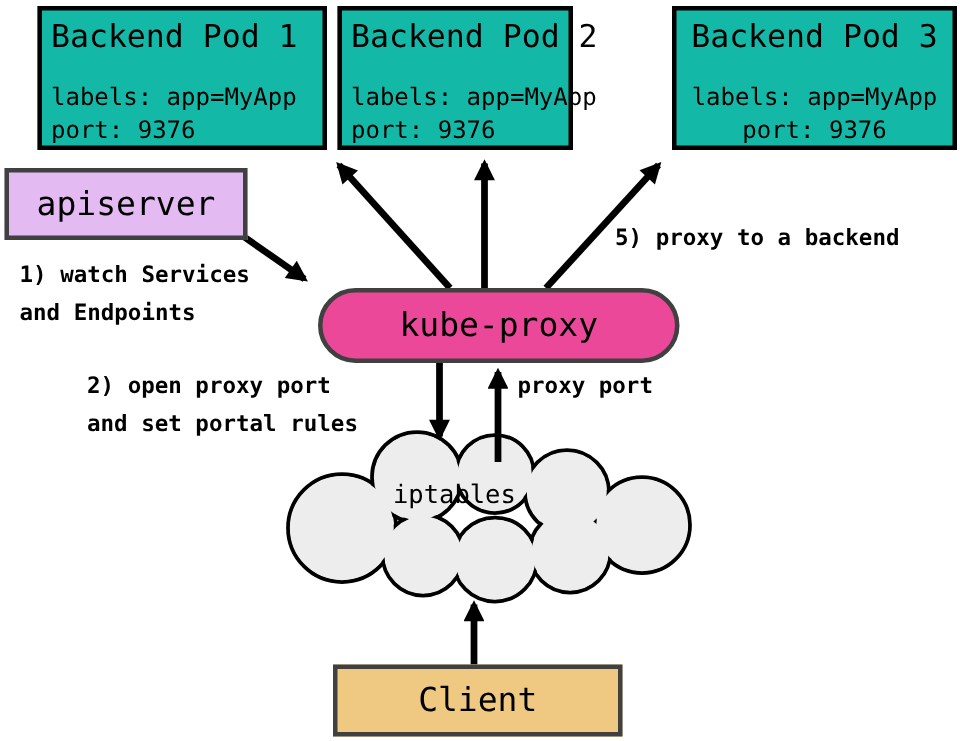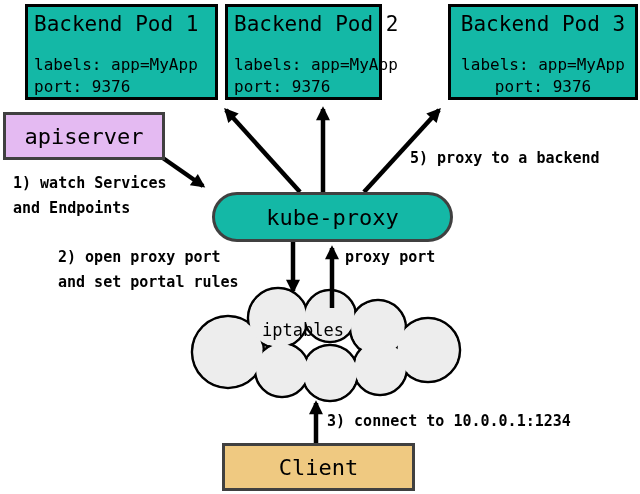--- a/index.html
+++ b/index.html
@@ -13,21 +13,21 @@
     background:#14b8a6;border:3px solid #000;padding:3px 6px;
   }
   .pod-title{font-size:21px;line-height:29px;white-space:nowrap;}
   .pod-line{font-size:16px;line-height:22px;white-space:nowrap;}
   .pod-line.first{margin-top:15px;}
   .labelbox{
     display:flex;align-items:center;justify-content:center;
     border:3px solid #404040;font-size:22px;white-space:nowrap;
   }
   #apiserver{left:3px;top:112px;width:162px;height:48px;background:#e4baf2;}
-  #kubeproxy{left:212px;top:192px;width:241px;height:50px;background:#14b8a6;border-radius:25px;}
+  #kubeproxy{left:212px;top:192px;width:241px;height:50px;background:#ec4899;border-radius:25px;}
   #client{left:222px;top:443px;width:193px;height:48px;background:#efc981;}
   .annotation{
     position:absolute;z-index:3;font-weight:bold;font-size:15px;line-height:25px;
     white-space:nowrap;
   }
   #ann1{left:13px;top:171px;}
   #ann2{left:58px;top:245px;}
   #ann3{left:327px;top:409px;}
   #ann4{left:345px;top:245px;}
   #ann5{left:410px;top:146px;}
@@ -120,21 +120,20 @@
   <div id="ann1" class="annotation">
     <div>1) watch Services</div>
     <div>and Endpoints</div>
   </div>
 
   <div id="ann2" class="annotation">
     <div>2) open proxy port</div>
     <div>and set portal rules</div>
   </div>
 
-  <div id="ann3" class="annotation">3) connect to 10.0.0.1:1234</div>
 
   <div id="ann4" class="annotation">
     <div>proxy port</div>
   </div>
 
   <div id="ann5" class="annotation">5) proxy to a backend</div>
 
 </div>
 
 </body></html>

